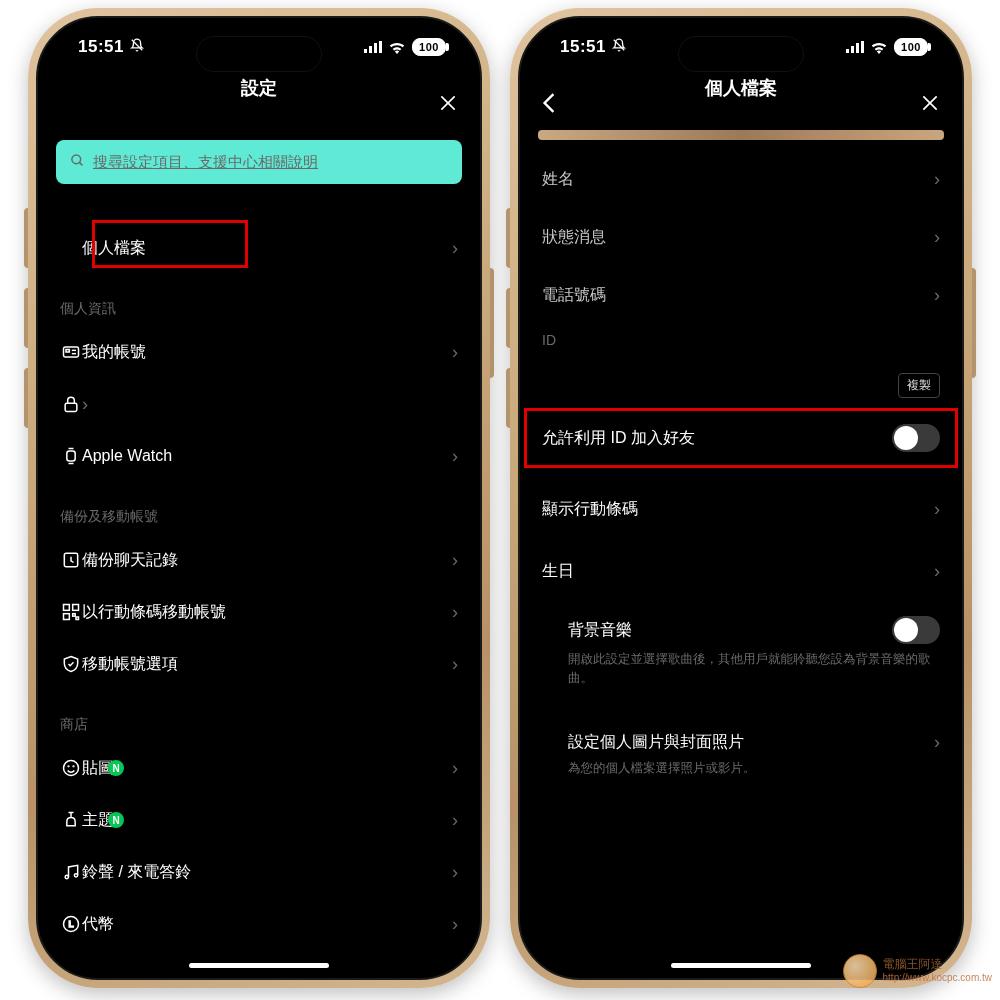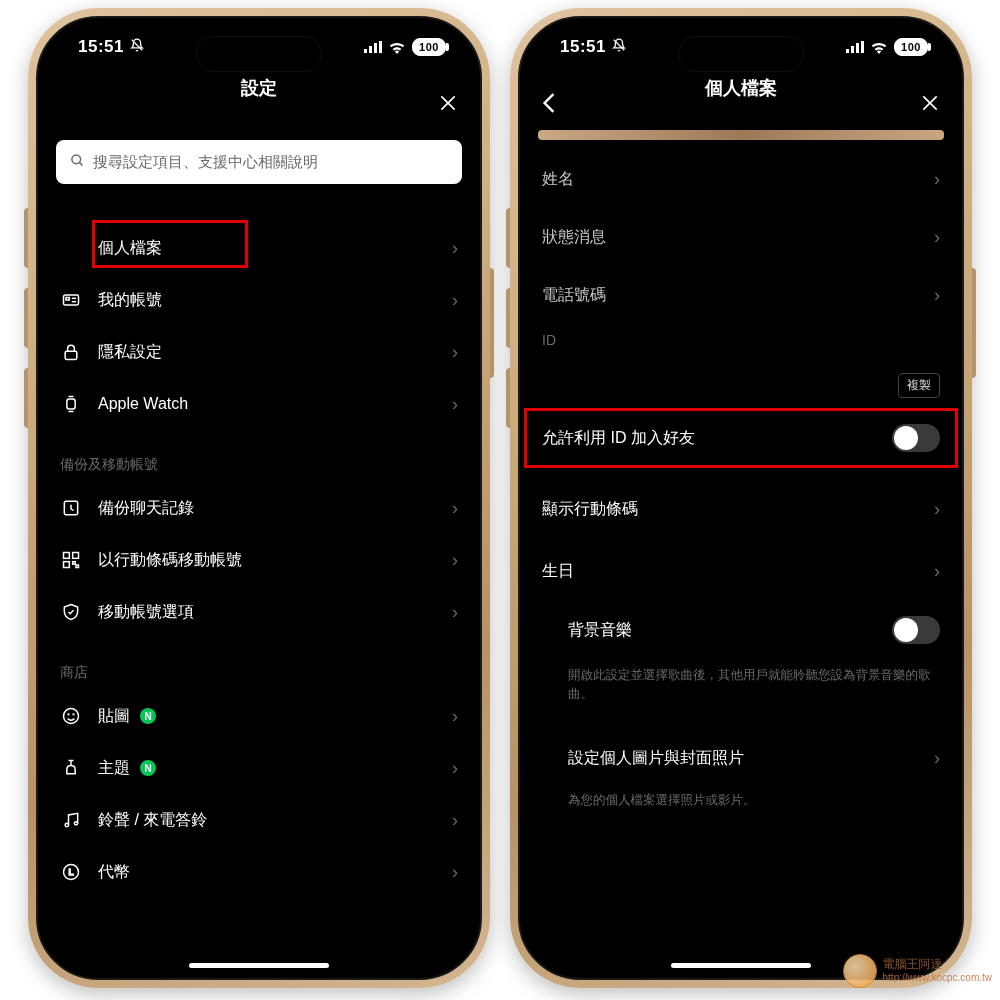--- a/index.html
+++ b/index.html
@@ -122,42 +122,42 @@
     cursor:pointer;
   }
   .nav-close{
     position:absolute;right:22px;top:0;bottom:0;
     display:flex;align-items:center;font-size:24px;
     cursor:pointer;
   }
   
   .search{
     margin:10px 18px 14px;
-    background:#ffffff;
+    background:#5eead4;
     border-radius:8px;
     height:44px;
     display:flex;align-items:center;
     padding:0 14px;
     color:var(--fg-dim);
     font-size:15px;
     gap:8px;
+    text-decoration:underline;
   }
   
   .sect{
     padding:26px 22px 8px;
     color:var(--fg-dim);
     font-size:14px;
   }
   
   .row{
     height:var(--row-h);
     display:flex;
     align-items:center;
     padding:0 22px;
-    gap:16px;
     font-size:16px;
     position:relative;
   }
   .row .label{flex:1;}
   .row .chev{
     color:var(--fg-dim);font-size:18px;flex:0 0 auto;
   }
   .row .ico{
     width:22px;height:22px;display:flex;align-items:center;justify-content:center;
     flex:0 0 auto;
@@ -293,40 +293,40 @@
       </div>
 
       <div style="height:24px"></div>
       <div class="row" style="position:relative;">
         <span class="ico" style="visibility:hidden"></span>
         <span class="label">個人檔案</span>
         <span class="chev">›</span>
         <div class="hl" style="left:54px;top:-2px;width:156px;height:48px;"></div>
       </div>
 
+      <div class="sect">個人資訊</div>
       <div class="row">
         <span class="ico">
           <svg width="20" height="20" viewBox="0 0 24 24" stroke="#fff" stroke-width="1.8" fill="none">
               <rect x="3" y="6" width="18" height="12" rx="2"></rect>
               <rect x="6" y="9" width="4" height="3"></rect>
               <line x1="13" y1="10" x2="18" y2="10"></line>
               <line x1="13" y1="14" x2="18" y2="14"></line>
             </svg>
         </span>
         <span class="label">我的帳號</span>
         <span class="chev">›</span>
       </div>
       <div class="row">
         <span class="ico">
           <svg width="20" height="20" viewBox="0 0 24 24" stroke="#fff" stroke-width="1.8" fill="none">
               <rect x="5" y="11" width="14" height="10" rx="2"></rect>
               <path d="M8 11V8a4 4 0 118 0v3"></path>
             </svg>
         </span>
-        <span class="label">隱私設定</span>
         <span class="chev">›</span>
       </div>
       <div class="row">
         <span class="ico">
           <svg width="20" height="20" viewBox="0 0 24 24" stroke="#fff" stroke-width="1.8" fill="none">
               <rect x="7" y="6" width="10" height="12" rx="3"></rect>
               <line x1="9" y1="3" x2="15" y2="3"></line>
               <line x1="9" y1="21" x2="15" y2="21"></line>
             </svg>
         </span>

